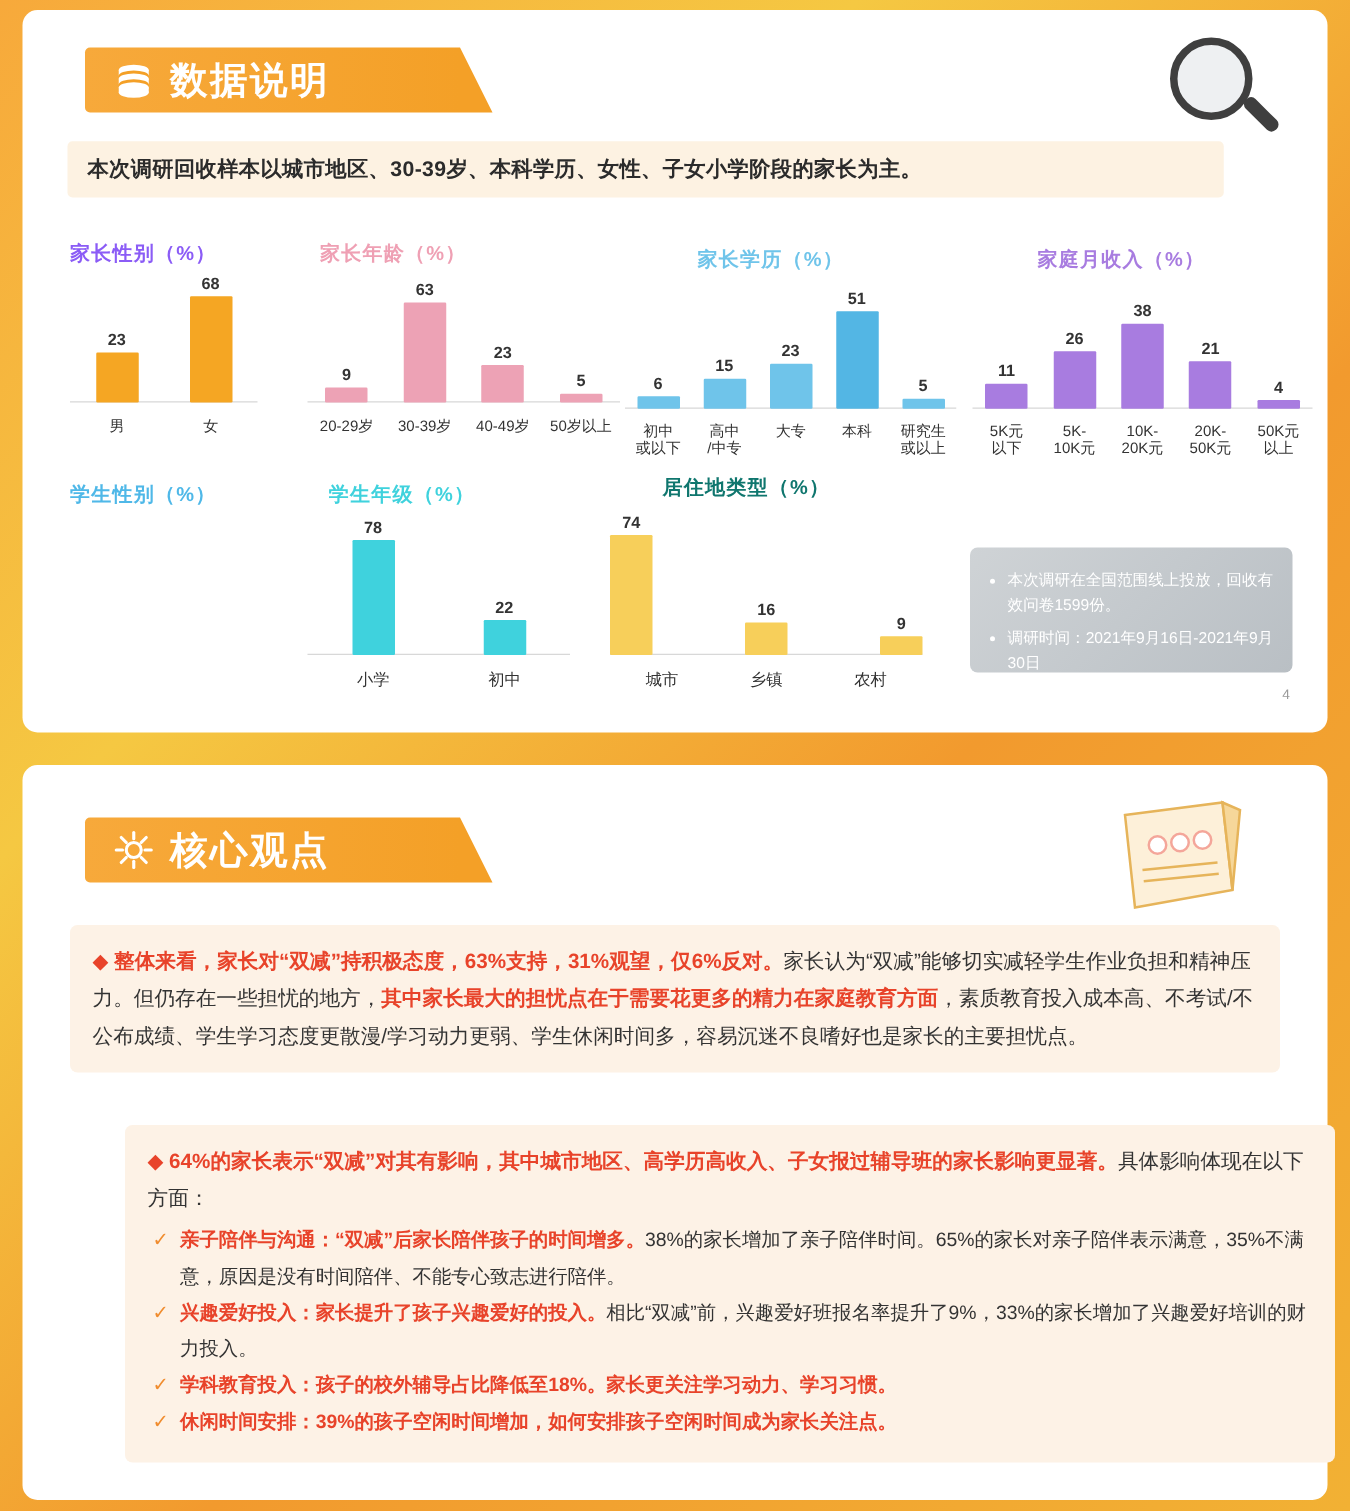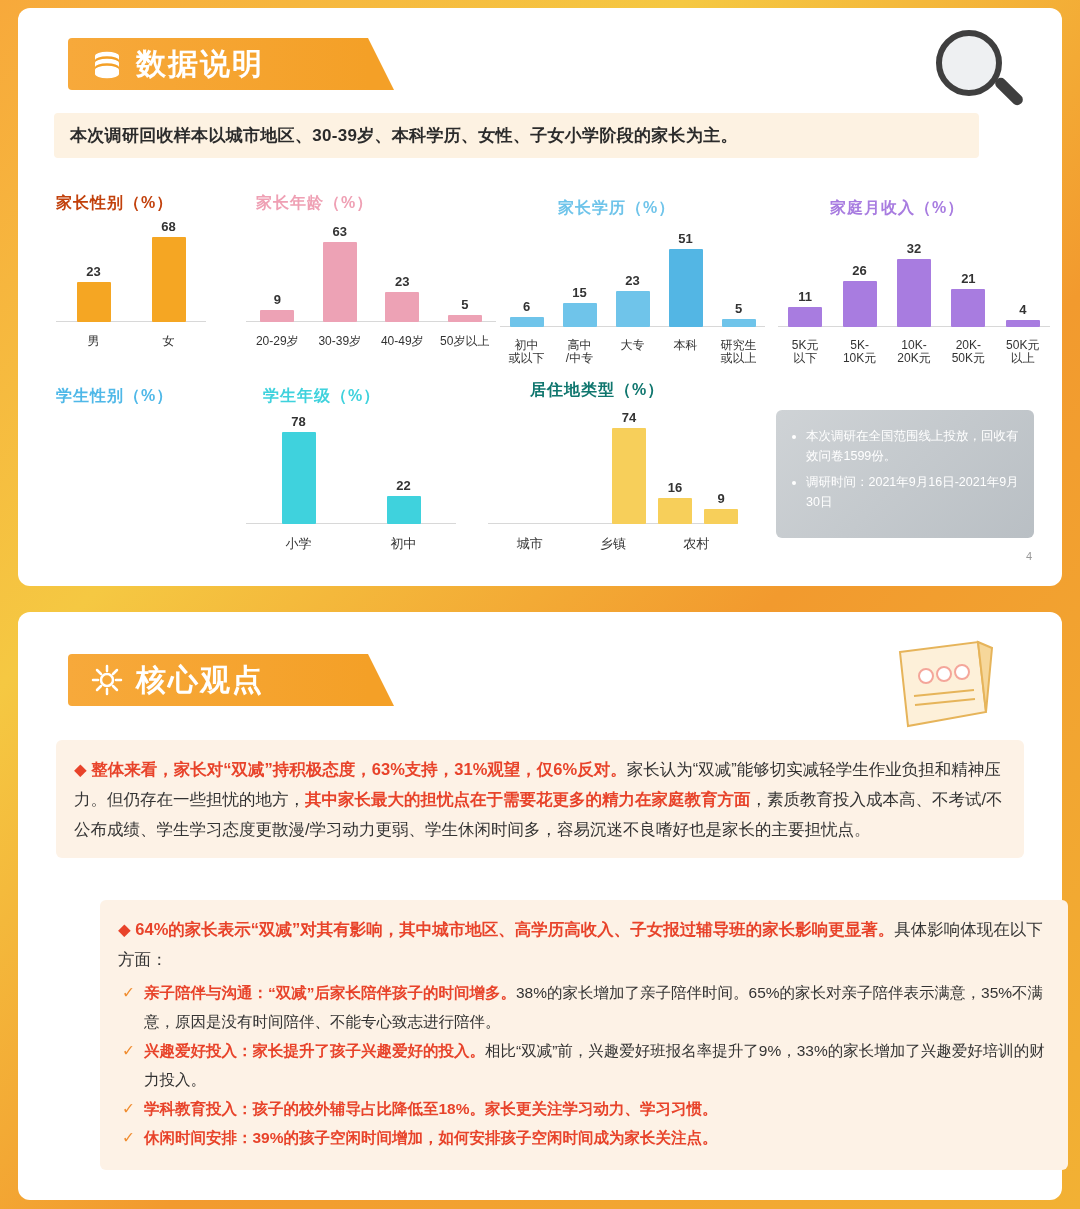--- a/index.html
+++ b/index.html
@@ -49,21 +49,21 @@
   .magnifier .glass{
     position:absolute; left:0; top:0; width:66px; height:66px; border-radius:50%;
     border:6px solid #3f3f3f; background:#eef0f2;
   }
   .magnifier .handle{
     position:absolute; left:56px; top:56px; width:34px; height:11px; background:#3f3f3f;
     transform:rotate(45deg); border-radius:5px;
   }
 
   .notebox {
-    position:absolute; right:28px; bottom:48px; width:258px; height:128px;
+    position:absolute; right:28px; bottom:48px; width:258px; height:100px;
     background:linear-gradient(135deg,#cfd3d6,#b9bfc4); border-radius:6px;
     color:#fff; font-size:12.5px; line-height:20px; padding:16px 14px 14px 18px;
   }
   .notebox li{ margin-bottom:6px; }
   .notebox ul{ margin:0; padding-left:12px; }
   .pagenum{ position:absolute; right:30px; bottom:24px; font-size:11px; color:#999; }
 
   
   .para {
     position:absolute; background:#fdf2e6; border-radius:6px;
@@ -97,21 +97,21 @@
     <span class="b-title">数据说明</span>
   </div>
 
   <div class="magnifier">
     <div class="glass"></div>
     <div class="handle"></div>
   </div>
 
   <div class="lead" style="left:36px; top:105px; width:925px;">本次调研回收样本以城市地区、30-39岁、本科学历、女性、子女小学阶段的家长为主。</div>
 
-  <div class="sec-title" style="left:38px; top:185px; color:#c2410c;">家长性别（%）</div>
+  <div class="sec-title" style="left:38px; top:185px; color:#8b5cf6;">家长性别（%）</div>
   <div class="chart" style="left:38px; top:215px; width:180px; height:125px;">
     <div class="axis" style="width:150px;"></div>
     <div class="bars" style="width:150px; justify-content:space-around;">
       <div class="bar-col">
         <div class="bar-val">23</div>
         <div class="bar" style="height:40px; background:#f5a623;"></div>
       </div>
       <div class="bar-col">
         <div class="bar-val">68</div>
         <div class="bar" style="height:85px; background:#f5a623;"></div>
@@ -195,21 +195,21 @@
     <div class="bars" style="width:272px; justify-content:space-around; bottom:38px;">
       <div class="bar-col">
           <div class="bar-val">11</div>
           <div class="bar" style="height:20px; background:#a87ce0;"></div>
         </div>
       <div class="bar-col">
           <div class="bar-val">26</div>
           <div class="bar" style="height:46px; background:#a87ce0;"></div>
         </div>
       <div class="bar-col">
-          <div class="bar-val">32</div>
+          <div class="bar-val">38</div>
           <div class="bar" style="height:68px; background:#a87ce0;"></div>
         </div>
       <div class="bar-col">
           <div class="bar-val">21</div>
           <div class="bar" style="height:38px; background:#a87ce0;"></div>
         </div>
       <div class="bar-col">
           <div class="bar-val">4</div>
           <div class="bar" style="height:7px; background:#a87ce0;"></div>
         </div>
@@ -245,21 +245,21 @@
     </div>
     <div class="labels" style="width:210px; justify-content:space-around;">
       <div class="lab" style="width:70px; font-size:13px;">小学</div>
       <div class="lab" style="width:70px; font-size:13px;">初中</div>
     </div>
   </div>
 
   <div class="sec-title" style="left:512px; top:372px; color:#0f766e;">居住地类型（%）</div>
   <div class="chart" style="left:470px; top:402px; width:260px; height:140px;">
     <div class="axis" style="width:250px;"></div>
-    <div class="bars" style="width:250px; justify-content:flex-end;gap:12px;">
+    <div class="bars" style="width:250px; justify-content:space-between;gap:12px;">
       <div class="bar-col">
           <div class="bar-val">74</div>
           <div class="bar" style="height:96px; background:#f7cf5a;"></div>
         </div>
       <div class="bar-col">
           <div class="bar-val">16</div>
           <div class="bar" style="height:26px; background:#f7cf5a;"></div>
         </div>
       <div class="bar-col">
           <div class="bar-val">9</div>

